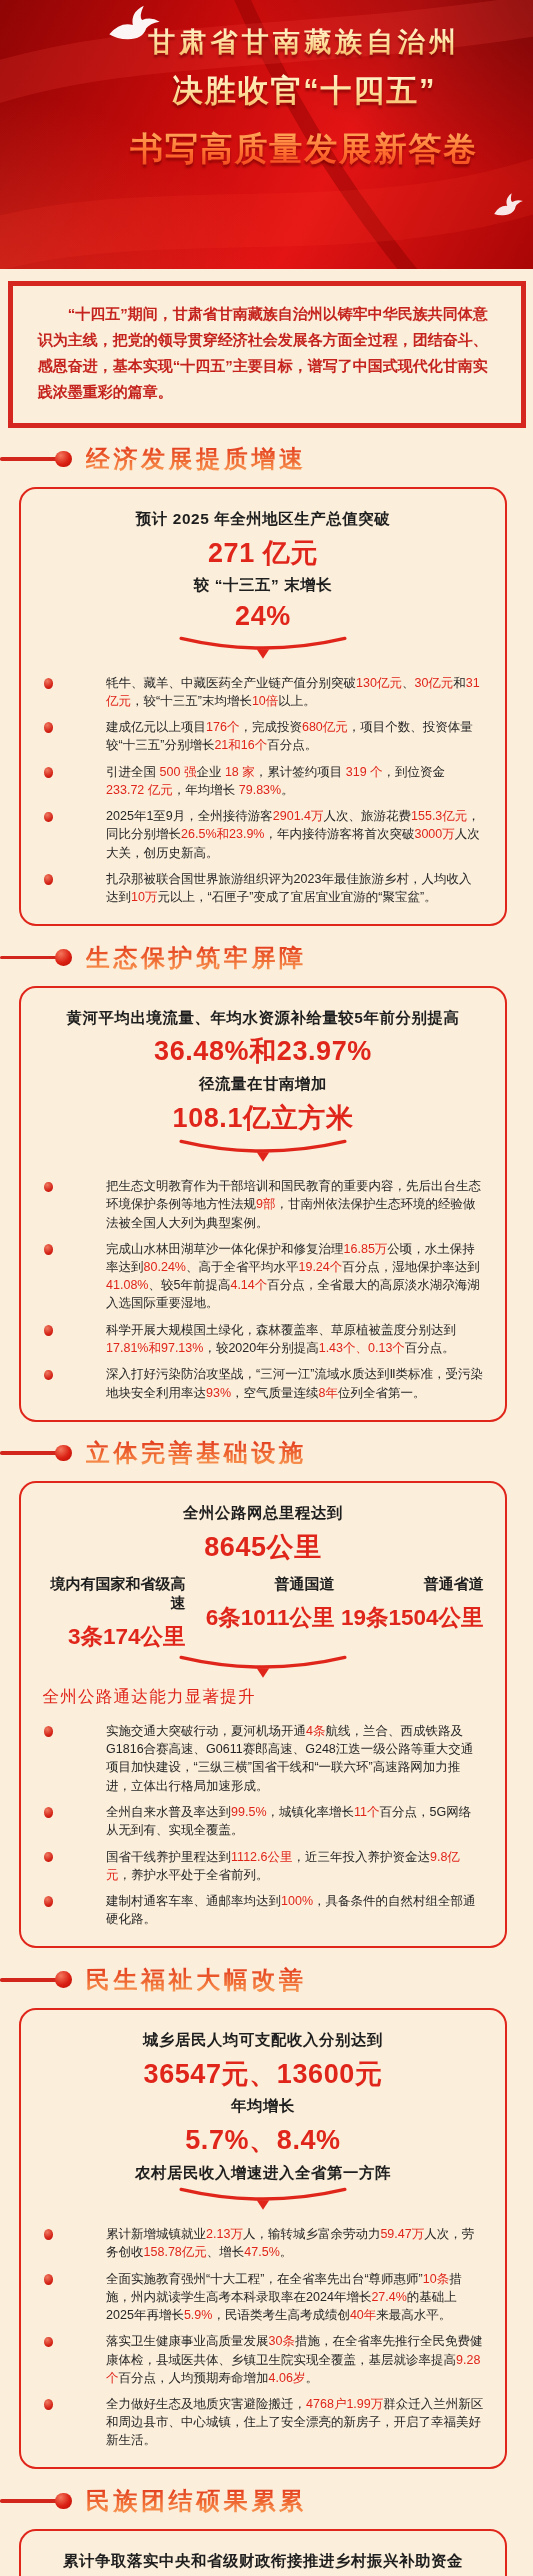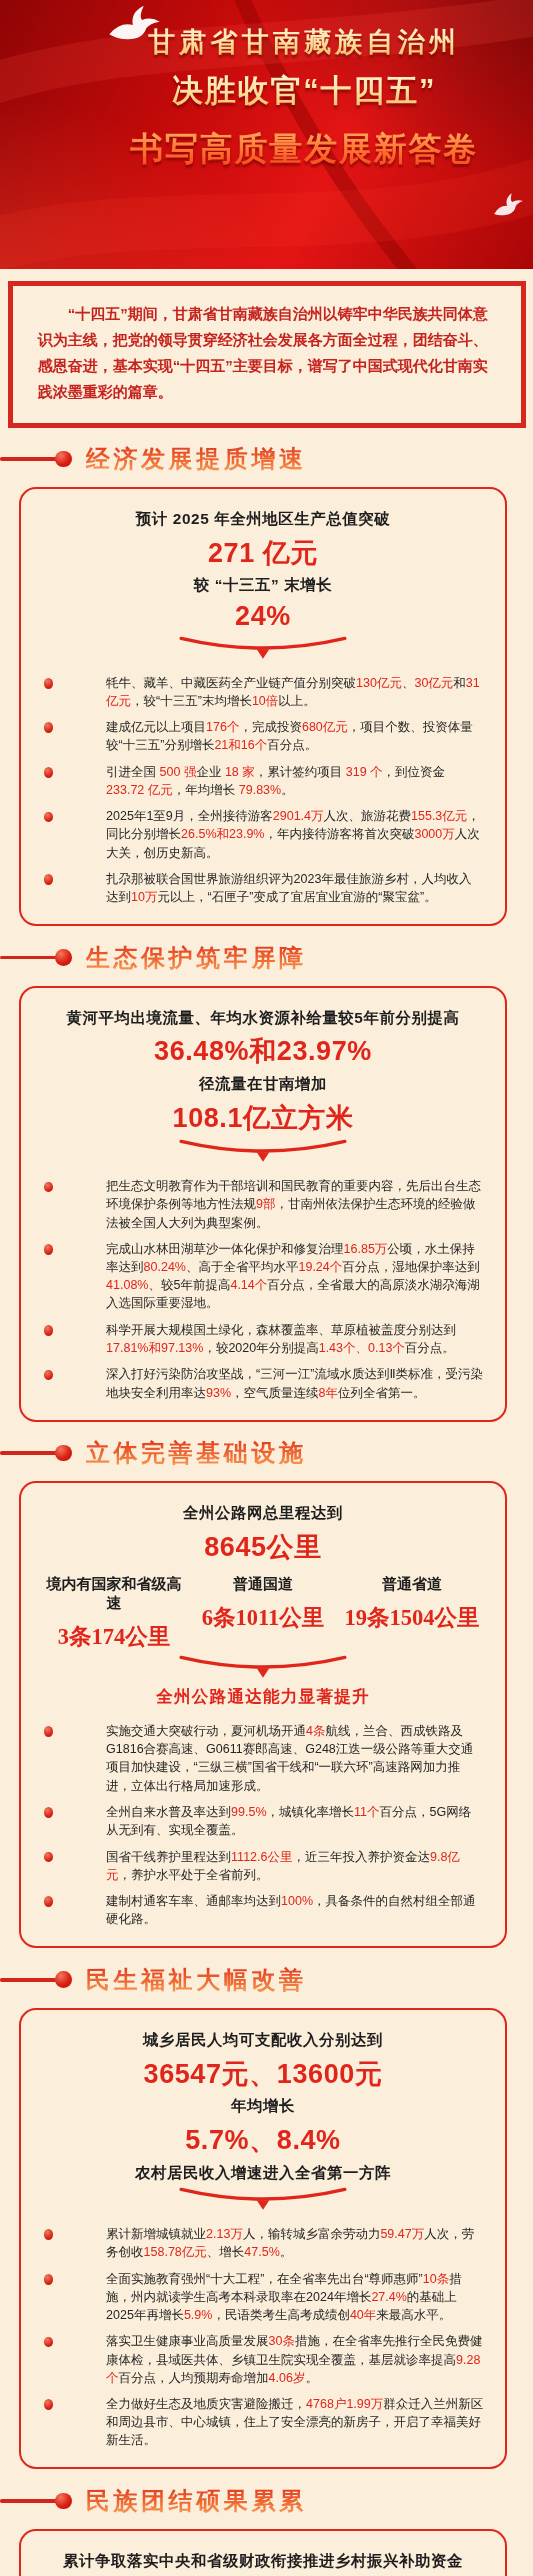--- a/index.html
+++ b/index.html
@@ -40,24 +40,24 @@
     background:linear-gradient(180deg,#e23a1f 8%,#ef6a33 55%,#fba75e 100%);
     -webkit-background-clip:text;background-clip:text;color:transparent;-webkit-text-fill-color:transparent;}
 
   
   .card{margin:12px 27px 0 19px;border:2.4px solid #e0251b;border-radius:17px;padding:15.4px 21.4px 18px;}
   .stat-label{margin:4.7px 0 1.2px;text-align:center;font-size:15.4px;font-weight:bold;color:#1e1e1e;letter-spacing:0.6px;}
   .stat-big{margin:4.7px 0 2.4px;text-align:center;font-size:27px;font-weight:bold;color:#e0251b;letter-spacing:0.6px;}
   .brace-wrap{text-align:center;margin:2.4px 0 0;line-height:0;}
   .brace{width:172px;height:25px;}
   .stat-cols{display:flex;justify-content:space-between;gap:6px;margin-top:10.7px;}
-  .stat-col{flex:1;text-align:center;font-family:Liberation Serif, serif;}
+  .stat-col{flex:1;text-align:right;}
   .col-label{margin:0;font-size:15px;font-weight:bold;color:#1e1e1e;}
   .col-value{margin:7.1px 0 0;font-size:22.5px;font-weight:bold;color:#e0251b;white-space:nowrap;}
-  .sub-red{margin:7.1px 0 0;text-align:center;font-size:16.6px;font-weight:bold;color:#e0251b;letter-spacing:1.2px;}
+  .sub-red{margin:7.1px 0 0;font-size:16.6px;font-weight:normal;color:#e0251b;letter-spacing:1.2px;}
   .mixline{display:flex;justify-content:center;align-items:baseline;gap:8.3px;margin:6px 0 1.2px;}
   .mix-big{font-size:26px;font-weight:normal;color:#e0251b;}
   .mix-label{font-size:10px;font-weight:bold;color:#1e1e1e;}
 
   .bullets{list-style:none;margin:14.2px 0 0;padding:0;}
   .bullets li{display:flex;align-items:flex-start;margin-top:8.3px;gap:44px;}
   .b-dot{flex:0 0 9px;width:9px;height:10.7px;border-radius:50%;margin:4.2px 9.5px 0 1.2px;
     background:radial-gradient(circle at 35% 28%,#ef7a60 0%,#d5261a 60%,#ba0e05 100%);}
   .b-txt{margin:0;font-size:12.5px;line-height:1.45;color:#262626;}
   .b-txt .hl{color:#e0251b;}

